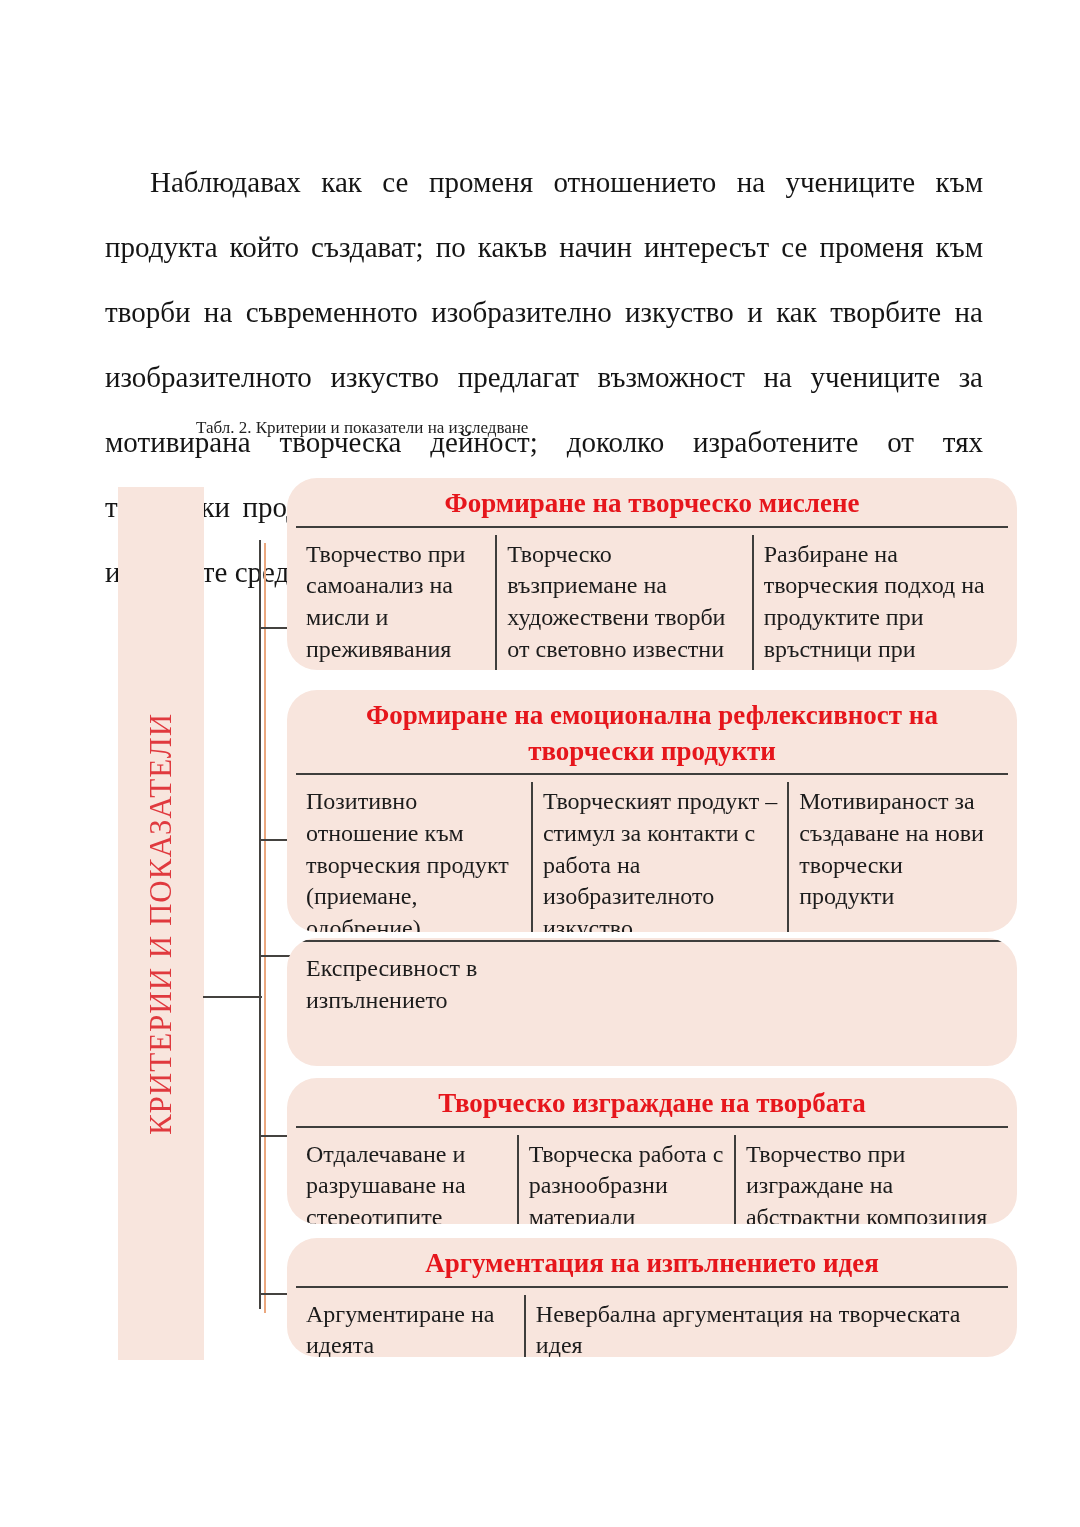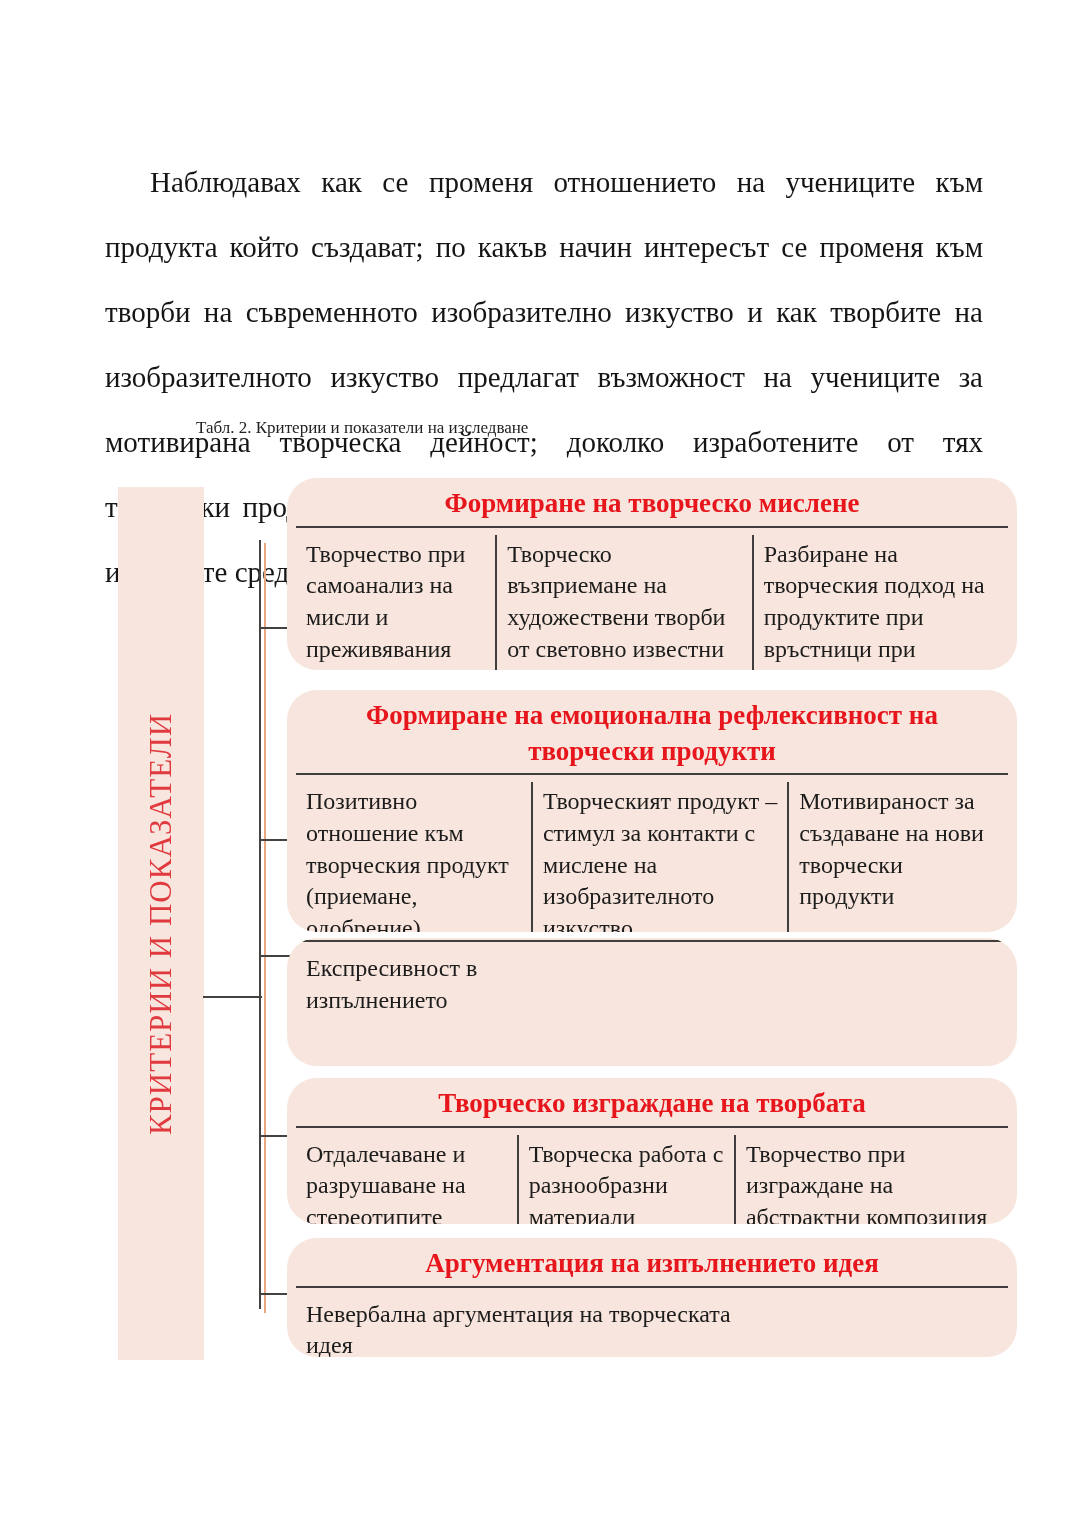--- a/index.html
+++ b/index.html
@@ -102,21 +102,21 @@
         <div class="box-col c1">Творческо възприемане на художествени творби от световно известни художници</div>
         <div class="box-col c2">Разбиране на творческия подход на продуктите при връстници при конферанс</div>
       </div>
     </div>
 
     <div class="box box2">
       <div class="box-title">Формиране на емоционална рефлексивност на творчески продукти</div>
       <div class="box-rule"></div>
       <div class="box-cols">
         <div class="box-col c0">Позитивно отношение към творческия продукт (приемане, одобрение)</div>
-        <div class="box-col c1">Творческият продукт – стимул за контакти с мислене на изобразителното изкуство</div>
+        <div class="box-col c1">Творческият продукт – стимул за контакти с работа на изобразителното изкуство</div>
         <div class="box-col c2">Мотивираност за създаване на нови творчески продукти</div>
       </div>
     </div>
 
     <div class="box box3">
       <div class="box-rule"></div>
       <div class="box-cols">
         <div class="box-col c1">Експресивност в изпълнението</div>
       </div>
     </div>
@@ -128,18 +128,19 @@
         <div class="box-col c0">Отдалечаване и разрушаване на стереотипите</div>
         <div class="box-col c1">Творческа работа с разнообразни материали</div>
         <div class="box-col c2">Творчество при изграждане на абстрактни композиция</div>
       </div>
     </div>
 
     <div class="box box5">
       <div class="box-title">Аргументация на изпълнението идея</div>
       <div class="box-rule"></div>
       <div class="box-cols">
+        <div class="box-col c0">Аргументиране на идеята</div>
         <div class="box-col c1">Невербална аргументация на творческата идея</div>
       </div>
     </div>
 
   </div>
 </div>
 
 </body></html>

